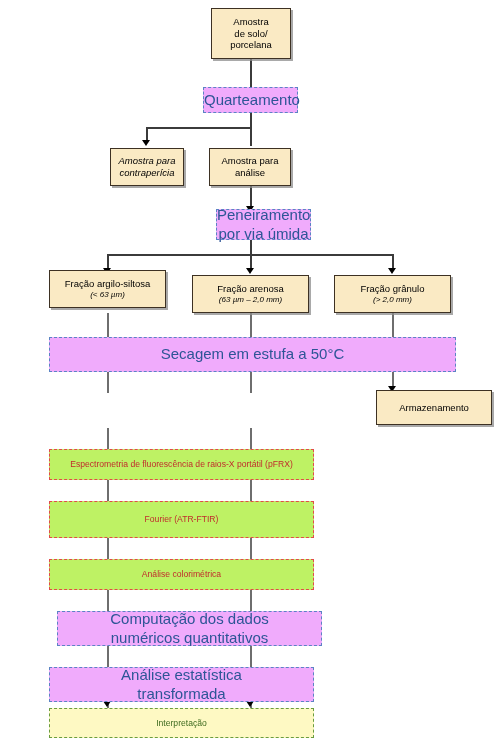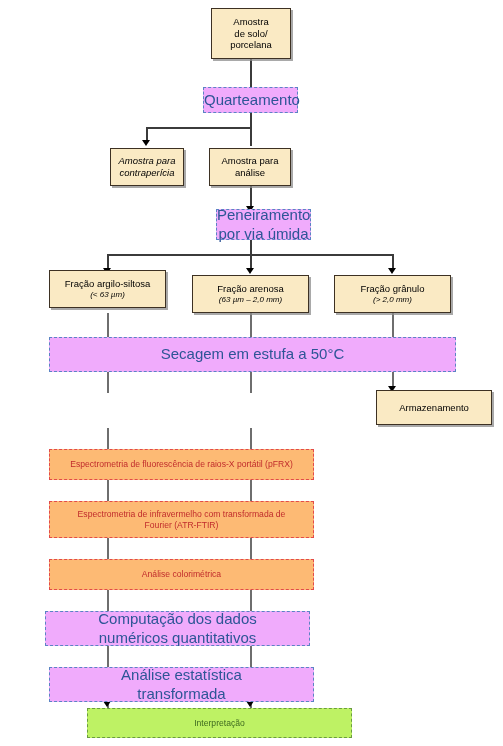--- a/index.html
+++ b/index.html
@@ -50,33 +50,32 @@
 
   
   .n-blue {
     background: #f0abfc;
     border: 1.6px dashed #5b84c4;
     color: #2d5596;
     font-size: 15px;
   }
   
   .n-red {
-    background: #fdba74;
+    background: #bef264;
     border: 1.6px dashed #e34a4a;
     color: #c02c2c;
     font-size: 8.6px;
     text-align: center;
   }
   
   .n-green {
-    background: #bef264;
+    background: #fef9c3;
     border: 1.6px dashed #6a9c3f;
     color: #3f6b20;
     font-size: 8.6px;
-    margin-left: 38px;
   }
 
   
   .vline {
     position: absolute;
     width: 1.6px;
     background: #3b3b3b;
     z-index: 1;
   }
   .vline.gray { background: #6e6e6e; }
@@ -195,29 +194,28 @@
 
   <div class="node n-solid" style="left:340px; top:390px; width:116px; height:35px;margin-left:36px;">
     <span class="ln">Armazenamento</span>
   </div>
 
   <div class="node n-red" style="left:49px; top:449px; width:265px; height:31px;">
     <span class="ln">Espectrometria de fluorescência de raios-X portátil (pFRX)</span>
   </div>
 
   <div class="node n-red" style="left:49px; top:501px; width:265px; height:37px;">
-    <span class="ln">Espectrometria de infravermelho com transformada de</span>
     <span class="ln">Fourier (ATR-FTIR)</span>
   </div>
 
   <div class="node n-red" style="left:49px; top:559px; width:265px; height:31px;">
     <span class="ln">Análise colorimétrica</span>
   </div>
 
-  <div class="node n-blue" style="left:45px; top:611px; width:265px; height:35px;">
+  <div class="node n-blue" style="left:57px; top:611px; width:265px; height:35px;">
     <span class="ln">Computação dos dados</span>
     <span class="ln">numéricos quantitativos</span>
   </div>
 
   <div class="node n-blue" style="left:49px; top:667px; width:265px; height:35px;">
     <span class="ln">Análise estatística</span>
     <span class="ln">transformada</span>
   </div>
 
   <div class="node n-green" style="left:49px; top:708px; width:265px; height:30px;">

